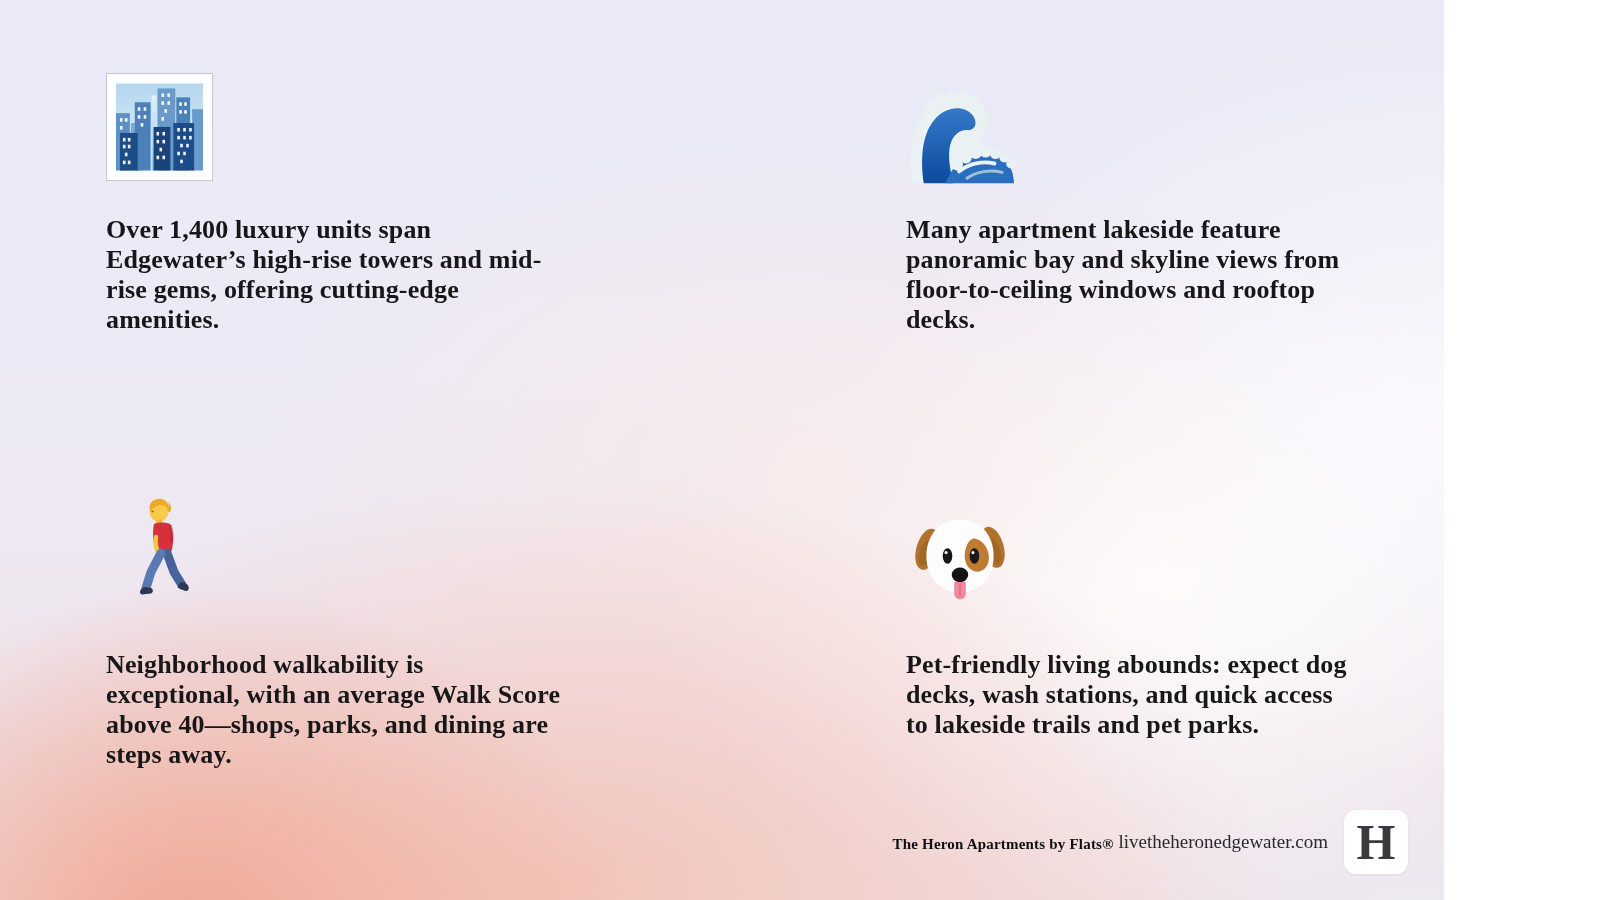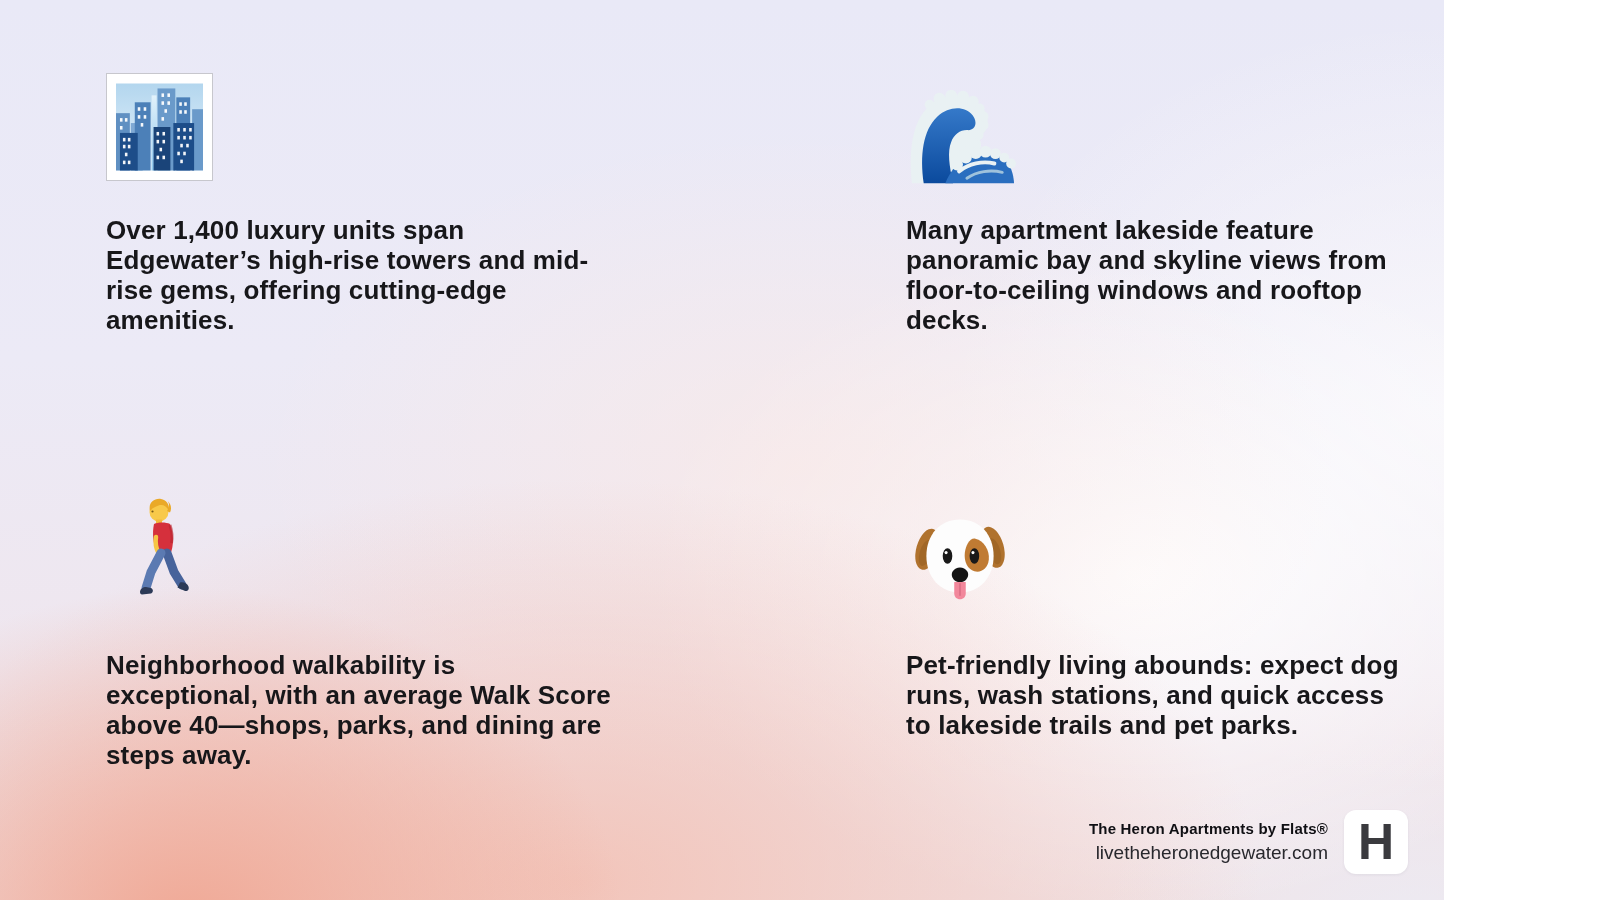--- a/index.html
+++ b/index.html
@@ -1,19 +1,19 @@
 <!DOCTYPE html>
 <html><head>
 <meta charset="utf-8">
 <title>The Heron Apartments — Edgewater Infographic</title>
 <style>
   html,body{margin:0;padding:0;background:#ffffff;}
   .canvas{
     position:relative;width:1444px;height:900px;overflow:hidden;
-    font-family:Liberation Sans, sans-serif;
+    font-family:Liberation Serif, serif;
     background-color:#ebeaf6;
     background-image:
       radial-gradient(ellipse 640px 500px at 13% 103%, rgba(240,166,146,0.95) 0%, rgba(240,166,146,0) 68%),
       radial-gradient(ellipse 1100px 650px at 40% 98%, rgba(243,189,175,0.80) 0%, rgba(243,189,175,0) 62%),
       radial-gradient(ellipse 900px 560px at 55% 52%, rgba(251,233,229,0.65) 0%, rgba(251,233,229,0) 60%),
       radial-gradient(ellipse 820px 560px at 79% 64%, rgba(255,255,255,0.92) 0%, rgba(255,255,255,0) 60%),
       radial-gradient(ellipse 900px 700px at 100% 45%, rgba(250,249,252,0.88) 0%, rgba(250,249,252,0) 55%),
       radial-gradient(ellipse 520px 300px at 98% 102%, rgba(236,235,244,0.85) 0%, rgba(236,235,244,0) 60%),
       linear-gradient(180deg,#e9e9f7 0%,#eceaf6 40%,#efe6ee 75%,#f0e3e6 100%);
   }
@@ -34,21 +34,21 @@
   }
   .emoji-frame svg{display:block;width:100%;height:100%;}
   .f-wave{left:908px;top:90px;width:108px;height:94px;}
   .f-walk{left:136px;top:497px;width:68px;height:112px;}
   .f-dog {left:912px;top:506px;width:96px;height:98px;}
 
   .footer{
     position:absolute;top:810px;right:36px;height:64px;
     display:flex;align-items:center;gap:16px;
   }
-  .footer-text{display:flex;flex-direction:column;align-items:flex-end;gap:5px;}
+  .footer-text{display:flex;flex-direction:row;align-items:flex-end;gap:5px;}
   .brand{font-size:15px;font-weight:700;letter-spacing:0.2px;color:#0f0f13;white-space:nowrap;}
   .website{font-size:19px;font-weight:400;color:#28282d;white-space:nowrap;}
   .logo-box{
     width:64px;height:64px;border-radius:12px;background:#ffffff;
     display:flex;align-items:center;justify-content:center;
     box-shadow:0 1px 3px rgba(60,60,90,0.08);
   }
   .logo-letter{font-size:50px;font-weight:700;color:#3a3a3e;line-height:1;}
 </style>
 </head>
@@ -241,21 +241,21 @@
         <circle cx="35.5" cy="47.5" r="1.6" fill="#ffffff"></circle>
         <circle cx="63.5" cy="47.5" r="1.6" fill="#ffffff"></circle>
 
         <path d="M42.5,67 C44,64.5 47,63 50,63 C53,63 56,64.5 57.5,67 C59.5,70 58.5,74 55.5,76.5 C52.5,79 47.5,79 44.5,76.5 C41.5,74 40.5,70 42.5,67 Z" fill="#141414"></path>
 
         <path d="M44,78 L56,78 L56,90 C56,93.5 53.5,96 50,96 C46.5,96 44,93.5 44,90 Z" fill="#f2879b"></path>
         <path d="M50,80 L50,92" stroke="#d96d84" stroke-width="1.6" stroke-linecap="round"></path>
       </svg>
     </div>
     <p class="abs feature-text t-dog">Pet-friendly living abounds: expect dog
-runs, wash stations, and quick access
+decks, wash stations, and quick access
 to lakeside trails and pet parks.</p>
   </section>
 
   <footer class="footer">
     <div class="footer-text">
       <div class="brand">The Heron Apartments by Flats®</div>
       <div class="website">livetheheronedgewater.com</div>
     </div>
     <div class="logo-box">
       <span class="logo-letter">H</span>

